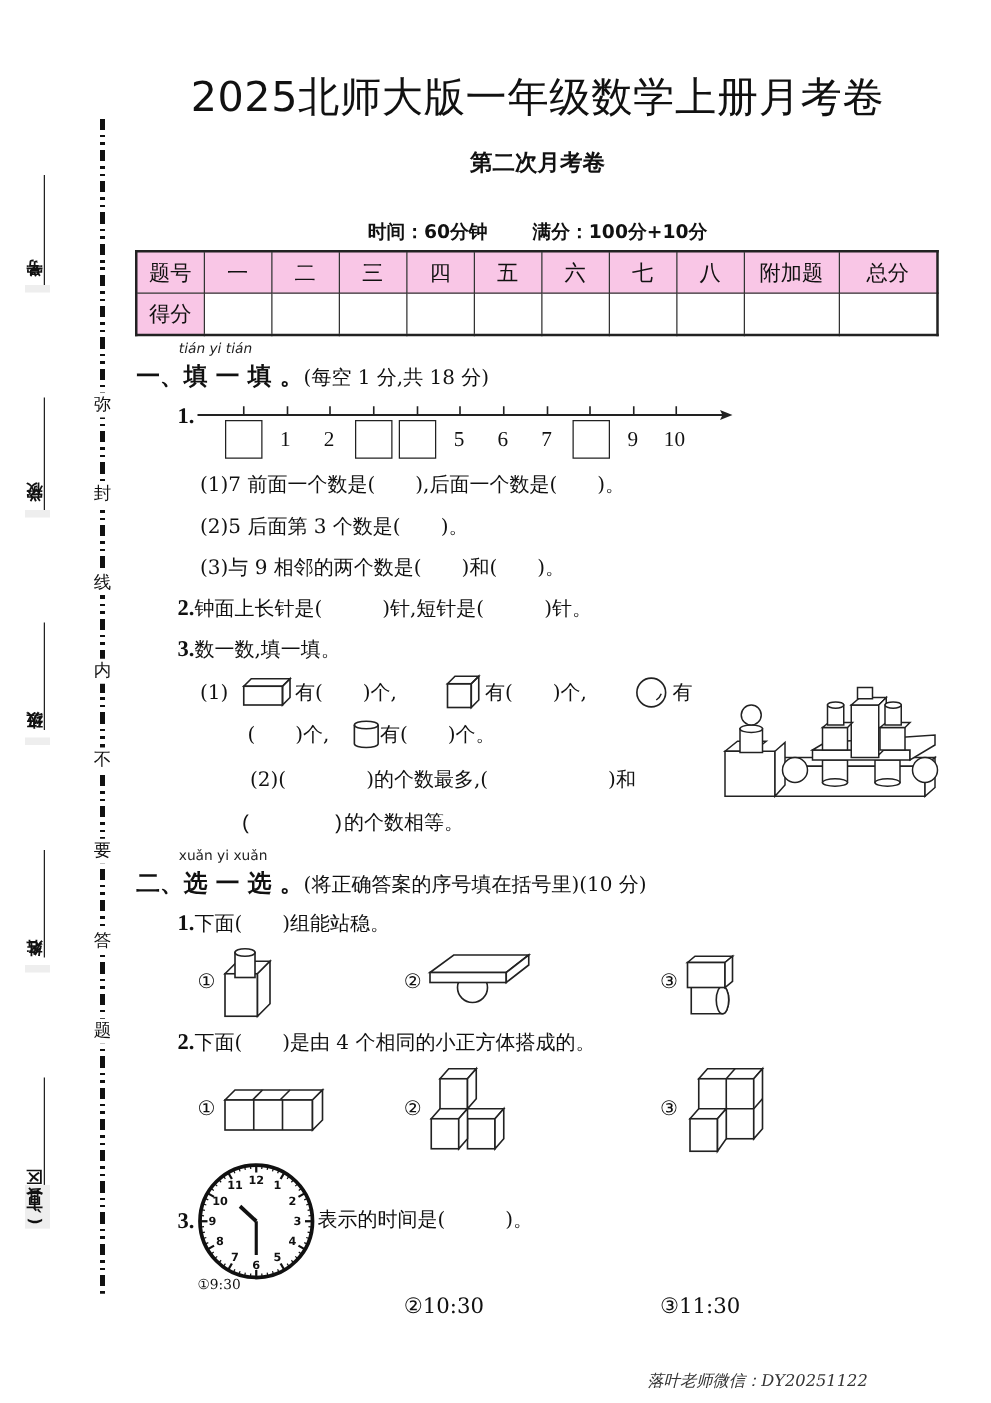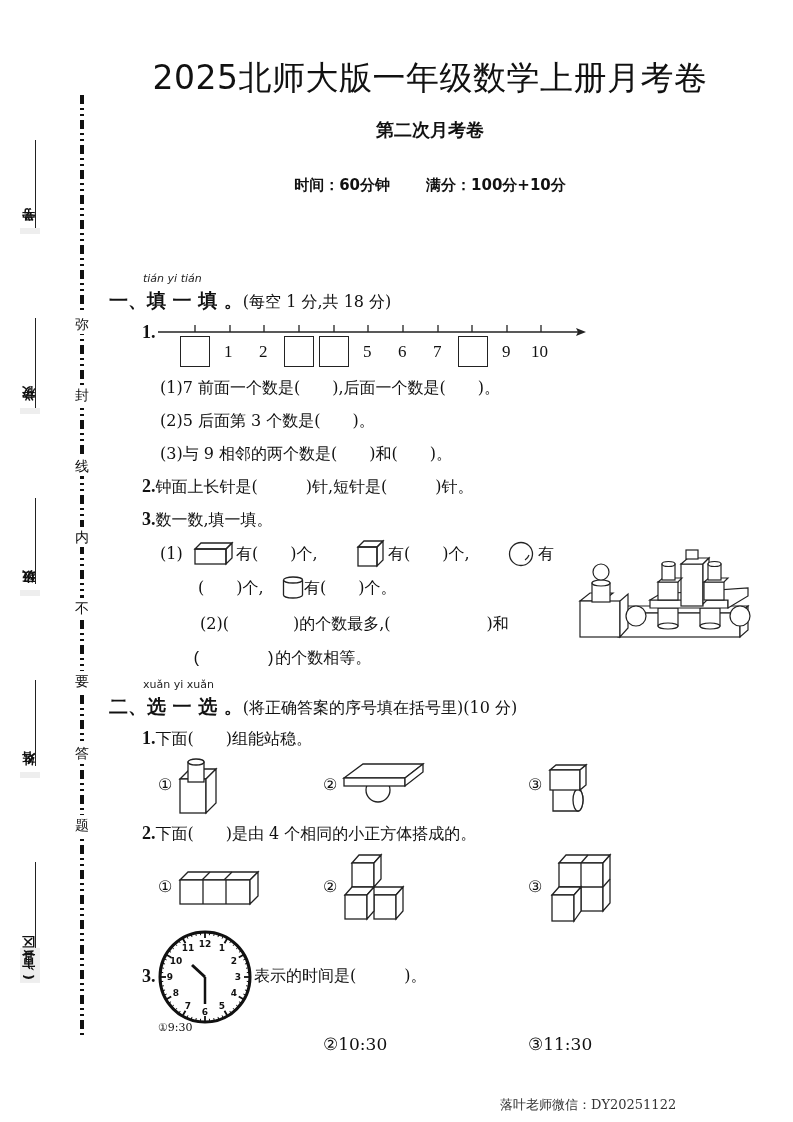--- a/index.html
+++ b/index.html
@@ -110,20 +110,46 @@
       <col style="width:54px">
       <col style="width:54px">
       <col style="width:54px">
       <col style="width:54px">
       <col style="width:54px">
       <col style="width:54px">
       <col style="width:76px">
       <col style="width:79px">
   </colgroup>
   <tbody>
+      <tr class="head">
+    <td>题号</td>
+    <td>一</td>
+    <td>二</td>
+    <td>三</td>
+    <td>四</td>
+    <td>五</td>
+    <td>六</td>
+    <td>七</td>
+    <td>八</td>
+    <td>附加题</td>
+    <td>总分</td>
+  </tr>
+  <tr>
+    <td class="rowhead">得分</td>
+    <td></td>
+    <td></td>
+    <td></td>
+    <td></td>
+    <td></td>
+    <td></td>
+    <td></td>
+    <td></td>
+    <td></td>
+    <td></td>
+  </tr>
 </tbody>
   </table>
 
 <div class="abs pinyin" style="left:143px;top:272px;font-style:italic;">tián yi tián</div>
 <div class="abs sec-head" style="left:109px;top:288px;">
   <span>一、填 一 填 。</span><span class="sec-note">(每空 1 分,共 18 分)</span>
 </div>
 
 <div class="abs qnum" style="left:142px;top:322px;">1.</div>
 <svg style="left:0;top:0;" width="793" height="400">
@@ -412,13 +438,13 @@
   </g>
   <line x1="50" y1="48" x2="50" y2="75" stroke="#111" stroke-width="2.5"></line>
   <line x1="50" y1="48" x2="37" y2="36" stroke="#111" stroke-width="3"></line>
 </svg>
 <div class="abs line" style="left:254px;top:966px;">表示的时间是(　　　)。</div>
 
 <div class="abs line" style="left:158px;top:1021px;font-size:11px;">①9:30</div>
 <div class="abs line" style="left:323px;top:1034px;font-size:17px;">②10:30</div>
 <div class="abs line" style="left:528px;top:1034px;font-size:17px;">③11:30</div>
 
-<div class="abs footer" style="left:500px;top:1096px;">落叶老师微信：DY20251122</div>
+<div class="abs footer" style="left:518px;top:1096px;font-style:italic;">落叶老师微信：DY20251122</div>
 
 </body></html>

